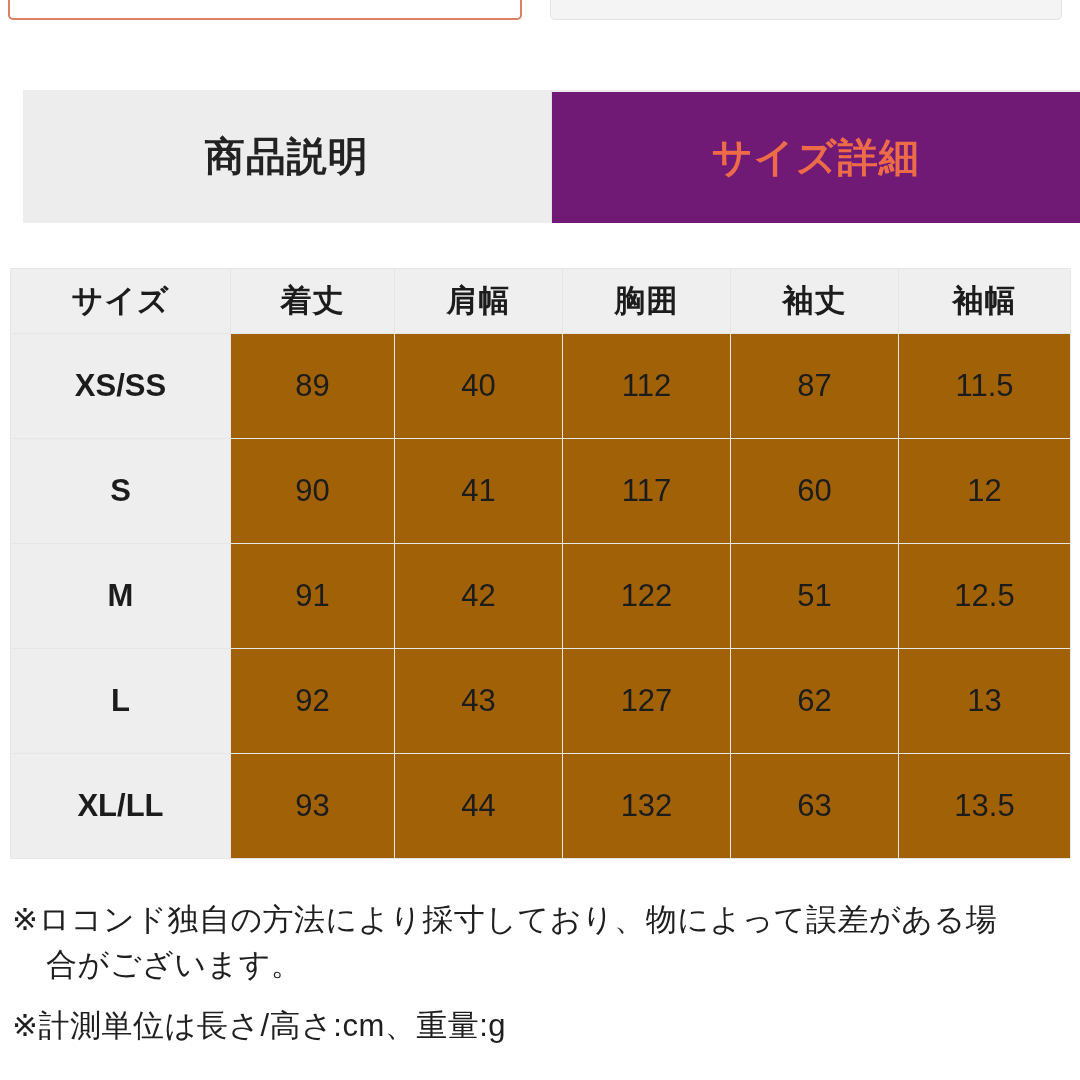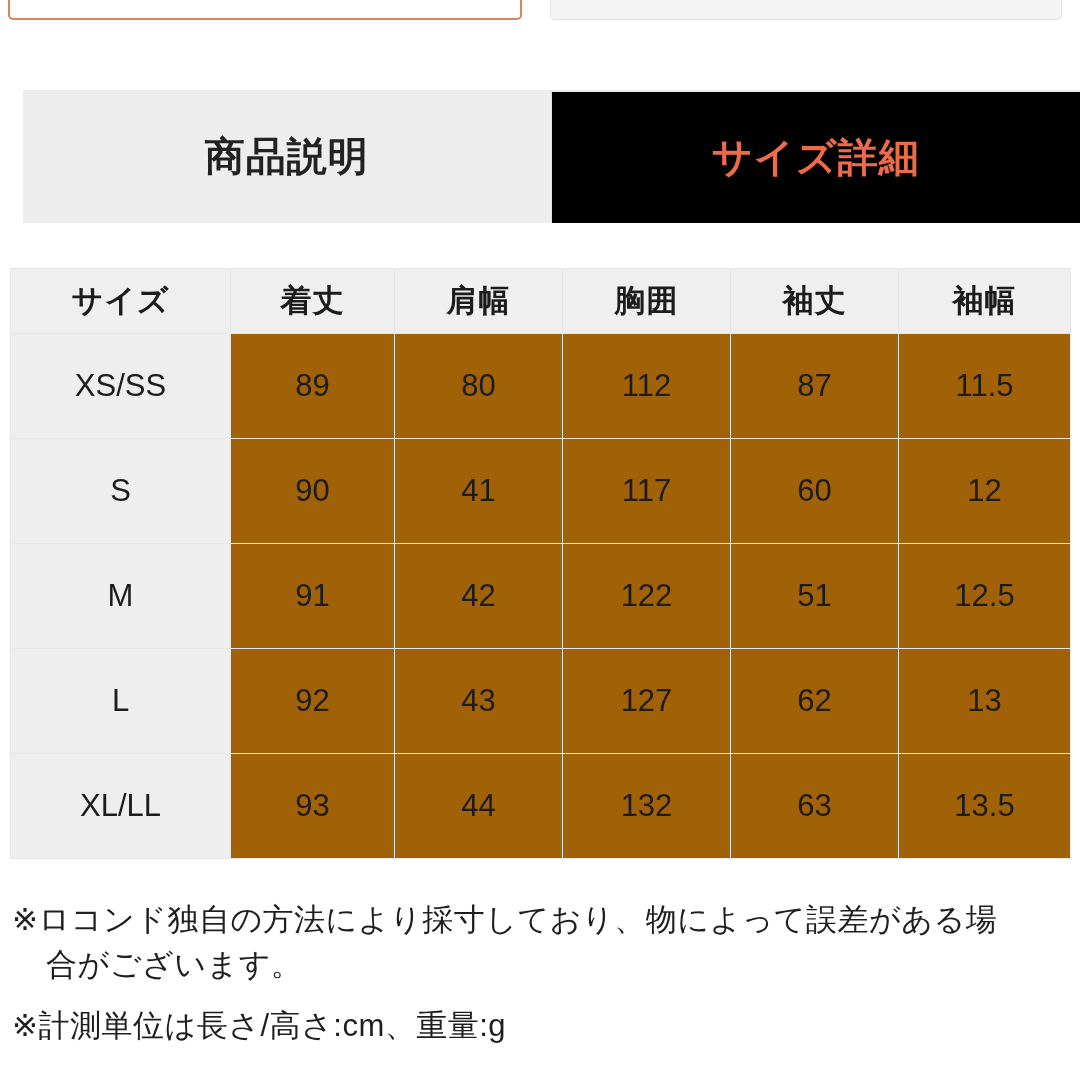--- a/index.html
+++ b/index.html
@@ -64,21 +64,21 @@
   }
   .tab.inactive {
     width: 540px;
     background: #ededed;
     color: #222222;
     border-right: 1px solid #e0e0e0;
     margin-left: 23px;
   }
   .tab.active {
     width: 540px;
-    background: #000000;
+    background: #701a75;
     color: #ee6b4a;
     border-top: 2px solid #ededed;
   }
 
   
   .size-table-wrap {
     position: absolute;
     left: 10px;
     top: 268px;
     width: 1060px;
@@ -105,21 +105,21 @@
     letter-spacing: 1px;
   }
   table.size-table tbody td {
     height: 104px;
     padding: 0;
     background: #a16207;
     font-weight: 400;
   }
   table.size-table tbody td.sizecol {
     background: #eeeeee;
-    font-weight: 400;
+    font-weight: 700;
   }
   
   col.c0 { width: 220px; }
   col.c1 { width: 164px; }
   col.c2 { width: 168px; }
   col.c3 { width: 168px; }
   col.c4 { width: 168px; }
   col.c5 { width: 172px; }
 
   
@@ -177,21 +177,21 @@
         <th>肩幅</th>
         <th>胸囲</th>
         <th>袖丈</th>
         <th>袖幅</th>
       </tr>
     </thead>
     <tbody>
       <tr>
         <td class="sizecol">XS/SS</td>
         <td>89</td>
-        <td>80</td>
+        <td>40</td>
         <td>112</td>
         <td>87</td>
         <td>11.5</td>
       </tr>
       <tr>
         <td class="sizecol">S</td>
         <td>90</td>
         <td>41</td>
         <td>117</td>
         <td>60</td>

